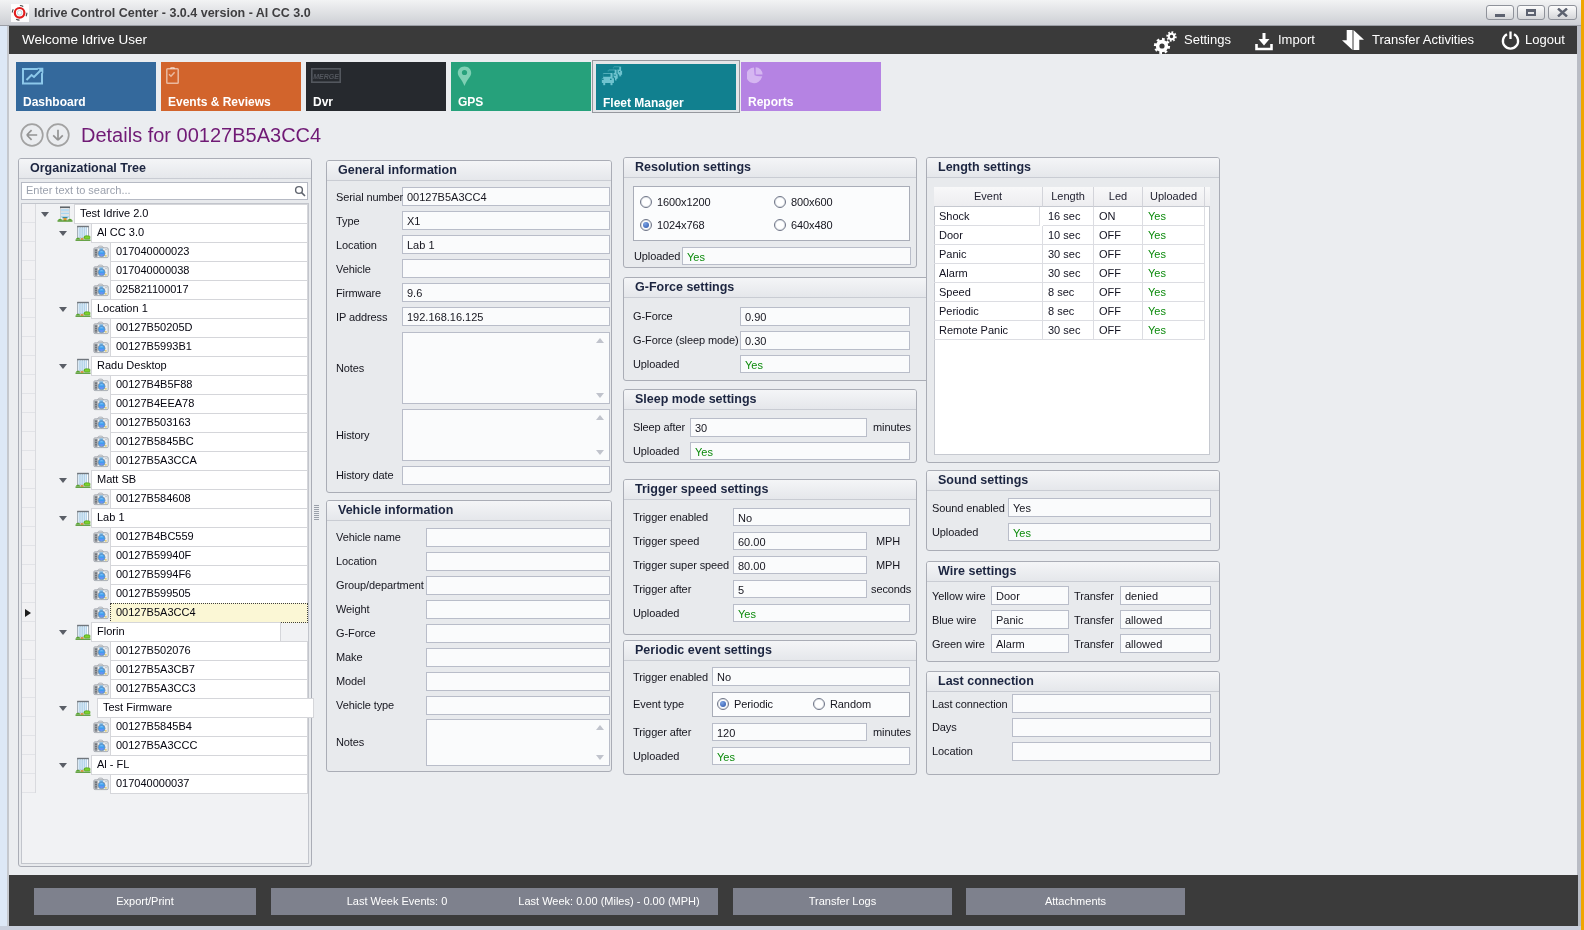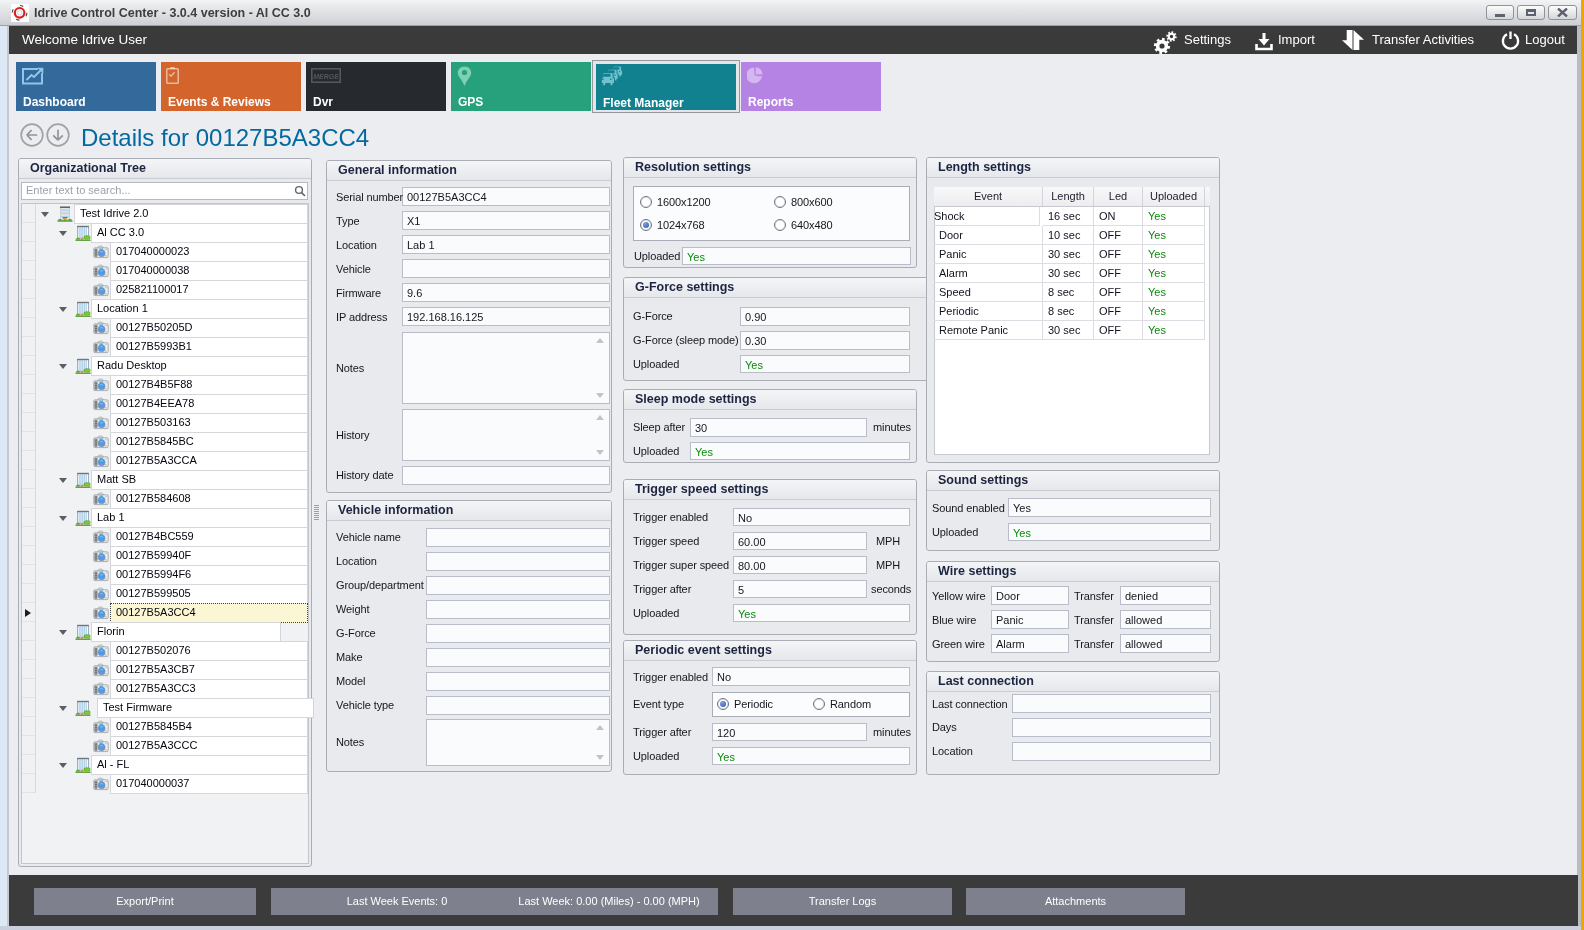--- a/index.html
+++ b/index.html
@@ -117,21 +117,21 @@
 <path d="M7,0.6 A7.8,7.8 0 1,0 14.6,10.4 L7.6,8.2 Z" fill="#d5b6f1"></path>
 <path d="M8.6,0.2 A7.2,7.2 0 0,1 15.6,7.4 L8.6,7.4 Z" fill="#d5b6f1"></path>
 <path d="M15.3,9.2 A7.6,7.6 0 0,1 12.2,13.3 L9.4,9.2 Z" fill="#d5b6f1"></path>
 </svg>
 <svg class="abs" style="left:20px;top:123px" width="50" height="24" viewBox="0 0 50 24">
 <circle cx="12" cy="12" r="10.8" fill="none" stroke="#a2a2a2" stroke-width="1.7"></circle>
 <path d="M6.8,12 H17.2 M6.8,12 L11.6,7.2 M6.8,12 L11.6,16.8" stroke="#939393" stroke-width="1.7" fill="none"></path>
 <circle cx="38" cy="12" r="10.8" fill="none" stroke="#a2a2a2" stroke-width="1.7"></circle>
 <path d="M38,6.8 V17.2 M38,17.2 L33.2,12.4 M38,17.2 L42.8,12.4" stroke="#939393" stroke-width="1.7" fill="none"></path>
 </svg>
-<div class="abs" style="left:81px;top:124px;font-size:24px;color:#0369a1">Details for 00127B5A3CC4</div>
+<div class="abs" style="left:81px;top:124px;font-size:20px;color:#701a75">Details for 00127B5A3CC4</div>
 <div class="panel" style="left:18px;top:158px;width:294px;height:709px">
     <div class="pcap">Organizational Tree</div>
   </div>
 <div class="abs" style="left:21px;top:182px;width:287px;height:18px;background:#fff;border:1px solid #b6bac4"></div>
 <div class="abs" style="left:26px;top:184px;font-size:11px;color:#9ba1ad">Enter text to search...</div>
 <svg class="abs" style="left:294px;top:185px" width="12" height="12" viewBox="0 0 12 12">
 <circle cx="5" cy="5" r="3.4" fill="none" stroke="#5f646e" stroke-width="1.4"></circle>
 <path d="M7.6,7.6 L11,11" stroke="#5f646e" stroke-width="1.6"></path>
   </svg>
 <div class="abs" style="left:21px;top:203px;width:288px;height:661px;background:#f1f2f4;border:1px solid #c2c5cc"></div>
@@ -655,21 +655,21 @@
 <div class="inp green" style="left:712px;top:747px;width:198px;height:18px">Yes</div>
 <div class="panel" style="left:926px;top:157px;width:294px;height:306px">
     <div class="pcap" style="padding-left:11px">Length settings</div>
   </div>
 <div class="abs" style="left:934px;top:187px;width:276px;height:268px;background:#fff;border:1px solid #c6c9d0"></div>
 <div class="abs" style="left:934px;top:187px;width:109px;height:20px;background:linear-gradient(#f8f8f9,#ededf0);border-right:1px solid #d3d4da;border-bottom:1px solid #c6c9d0;font-size:11px;color:#1d1d2c;text-align:center;line-height:19px">Event</div>
 <div class="abs" style="left:1043px;top:187px;width:51px;height:20px;background:linear-gradient(#f8f8f9,#ededf0);border-right:1px solid #d3d4da;border-bottom:1px solid #c6c9d0;font-size:11px;color:#1d1d2c;text-align:center;line-height:19px">Length</div>
 <div class="abs" style="left:1094px;top:187px;width:49px;height:20px;background:linear-gradient(#f8f8f9,#ededf0);border-right:1px solid #d3d4da;border-bottom:1px solid #c6c9d0;font-size:11px;color:#1d1d2c;text-align:center;line-height:19px">Led</div>
 <div class="abs" style="left:1143px;top:187px;width:62px;height:20px;background:linear-gradient(#f8f8f9,#ededf0);border-right:1px solid #d3d4da;border-bottom:1px solid #c6c9d0;font-size:11px;color:#1d1d2c;text-align:center;line-height:19px">Uploaded</div>
 <div class="abs" style="left:1205px;top:187px;width:5px;height:20px;background:linear-gradient(#f8f8f9,#ededf0);border-bottom:1px solid #c6c9d0"></div>
-<div class="abs" style="left:934px;top:207px;width:106px;height:19px;border-right:1px solid #dcdde2;border-bottom:1px solid #dcdde2;font-size:11px;color:#121220;line-height:18px;">Shock</div>
+<div class="abs" style="left:934px;top:207px;width:106px;height:19px;border-right:1px solid #dcdde2;border-bottom:1px solid #dcdde2;font-size:11px;color:#121220;line-height:18px;padding-left:5px">Shock</div>
 <div class="abs" style="left:1043px;top:207px;width:51px;height:19px;border-right:1px solid #dcdde2;border-bottom:1px solid #dcdde2;font-size:11px;color:#121220;line-height:18px;padding-left:5px">16 sec</div>
 <div class="abs" style="left:1094px;top:207px;width:49px;height:19px;border-right:1px solid #dcdde2;border-bottom:1px solid #dcdde2;font-size:11px;color:#121220;line-height:18px;padding-left:5px">ON</div>
 <div class="abs" style="left:1143px;top:207px;width:62px;height:19px;border-right:1px solid #dcdde2;border-bottom:1px solid #dcdde2;font-size:11px;color:#0b8a0b;line-height:18px;padding-left:5px">Yes</div>
 <div class="abs" style="left:934px;top:226px;width:109px;height:19px;border-right:1px solid #dcdde2;border-bottom:1px solid #dcdde2;font-size:11px;color:#121220;line-height:18px;padding-left:5px">Door</div>
 <div class="abs" style="left:1043px;top:226px;width:51px;height:19px;border-right:1px solid #dcdde2;border-bottom:1px solid #dcdde2;font-size:11px;color:#121220;line-height:18px;padding-left:5px">10 sec</div>
 <div class="abs" style="left:1094px;top:226px;width:49px;height:19px;border-right:1px solid #dcdde2;border-bottom:1px solid #dcdde2;font-size:11px;color:#121220;line-height:18px;padding-left:5px">OFF</div>
 <div class="abs" style="left:1143px;top:226px;width:62px;height:19px;border-right:1px solid #dcdde2;border-bottom:1px solid #dcdde2;font-size:11px;color:#0b8a0b;line-height:18px;padding-left:5px">Yes</div>
 <div class="abs" style="left:934px;top:245px;width:109px;height:19px;border-right:1px solid #dcdde2;border-bottom:1px solid #dcdde2;font-size:11px;color:#121220;line-height:18px;padding-left:5px">Panic</div>
 <div class="abs" style="left:1043px;top:245px;width:51px;height:19px;border-right:1px solid #dcdde2;border-bottom:1px solid #dcdde2;font-size:11px;color:#121220;line-height:18px;padding-left:5px">30 sec</div>
 <div class="abs" style="left:1094px;top:245px;width:49px;height:19px;border-right:1px solid #dcdde2;border-bottom:1px solid #dcdde2;font-size:11px;color:#121220;line-height:18px;padding-left:5px">OFF</div>

